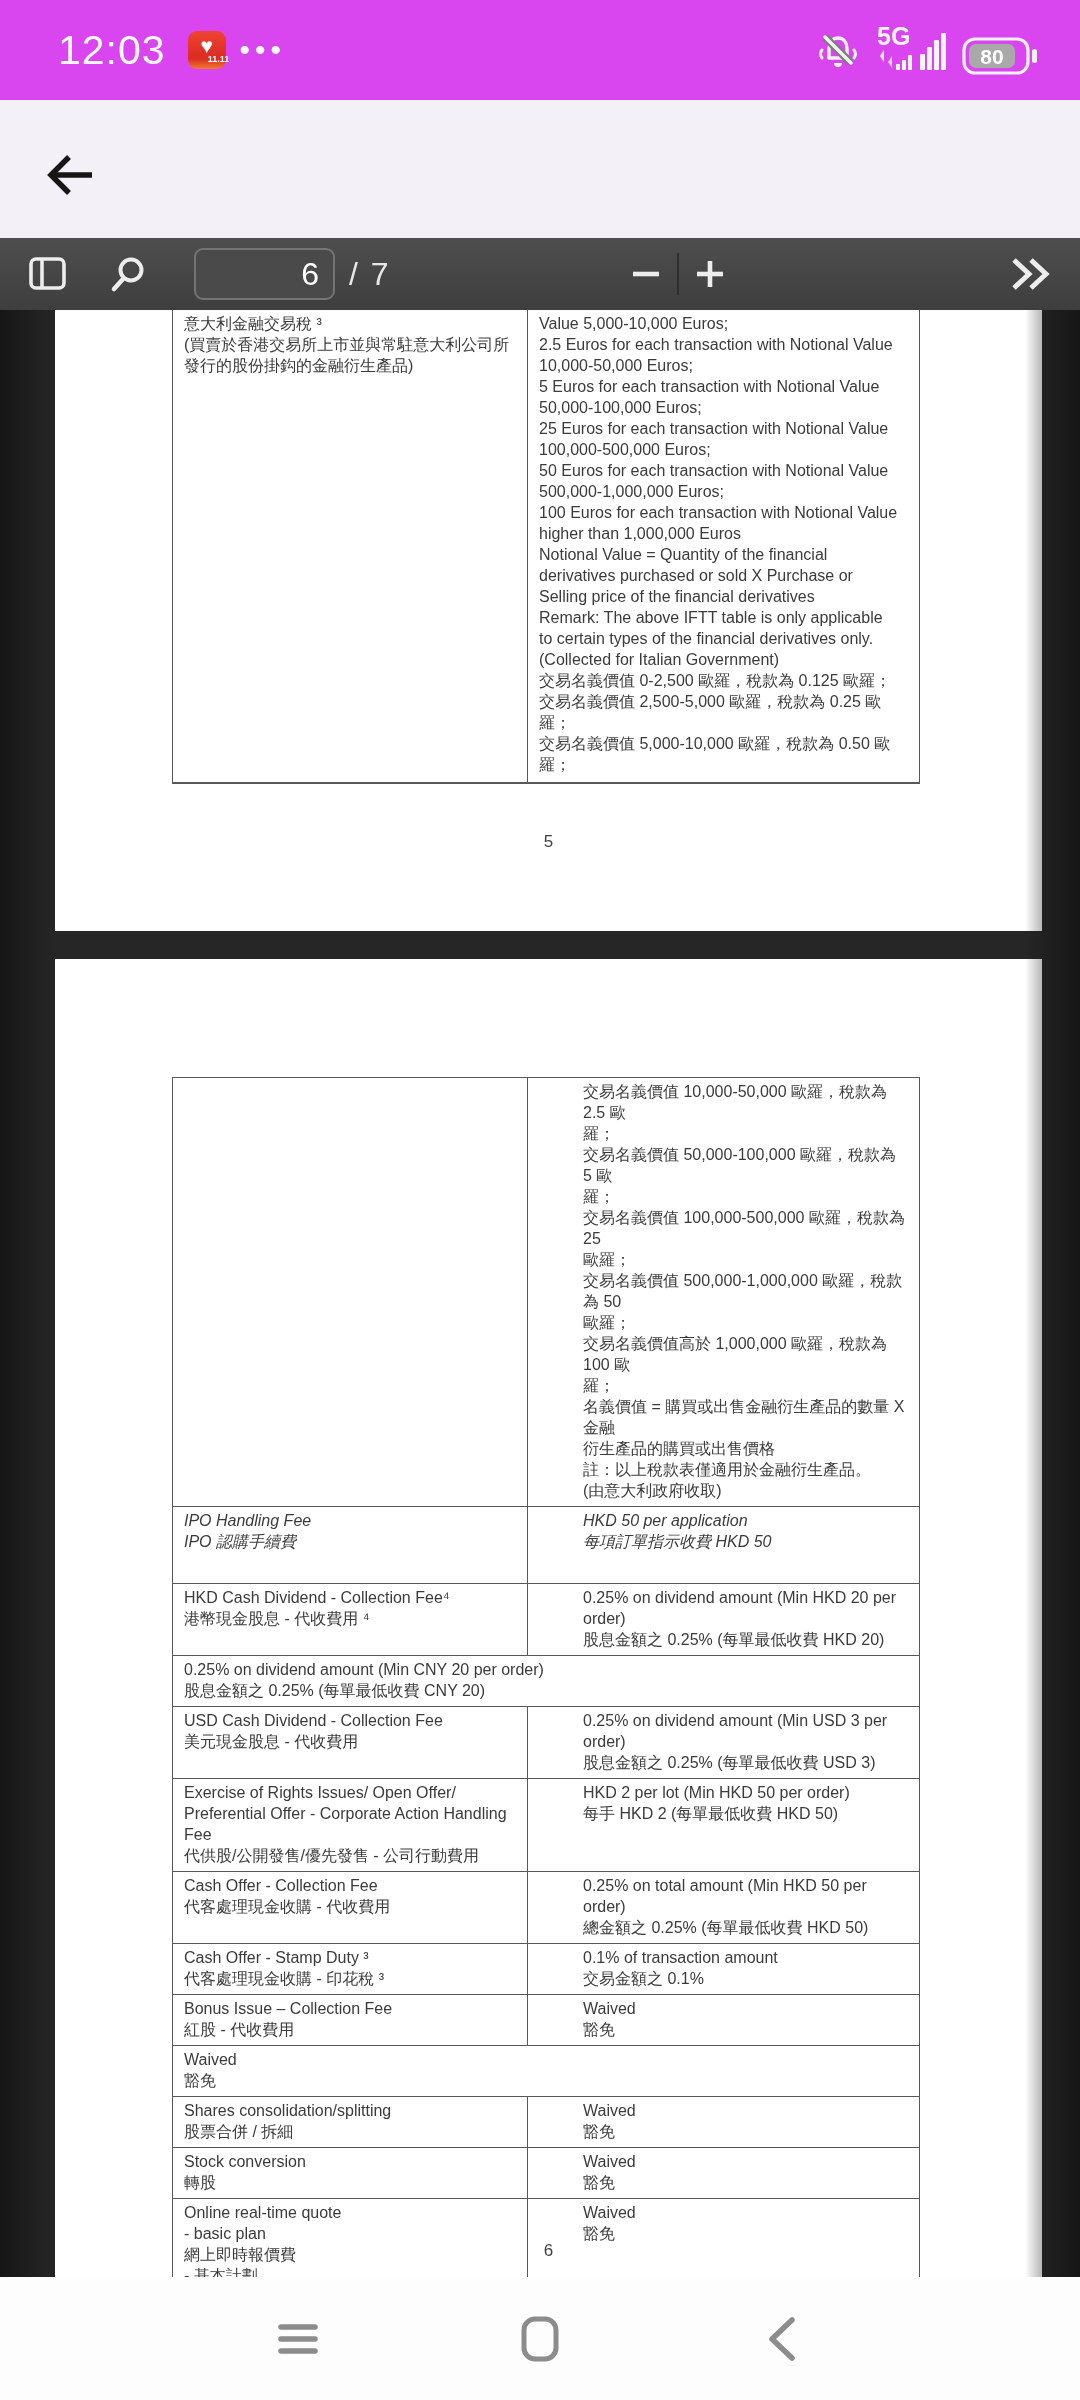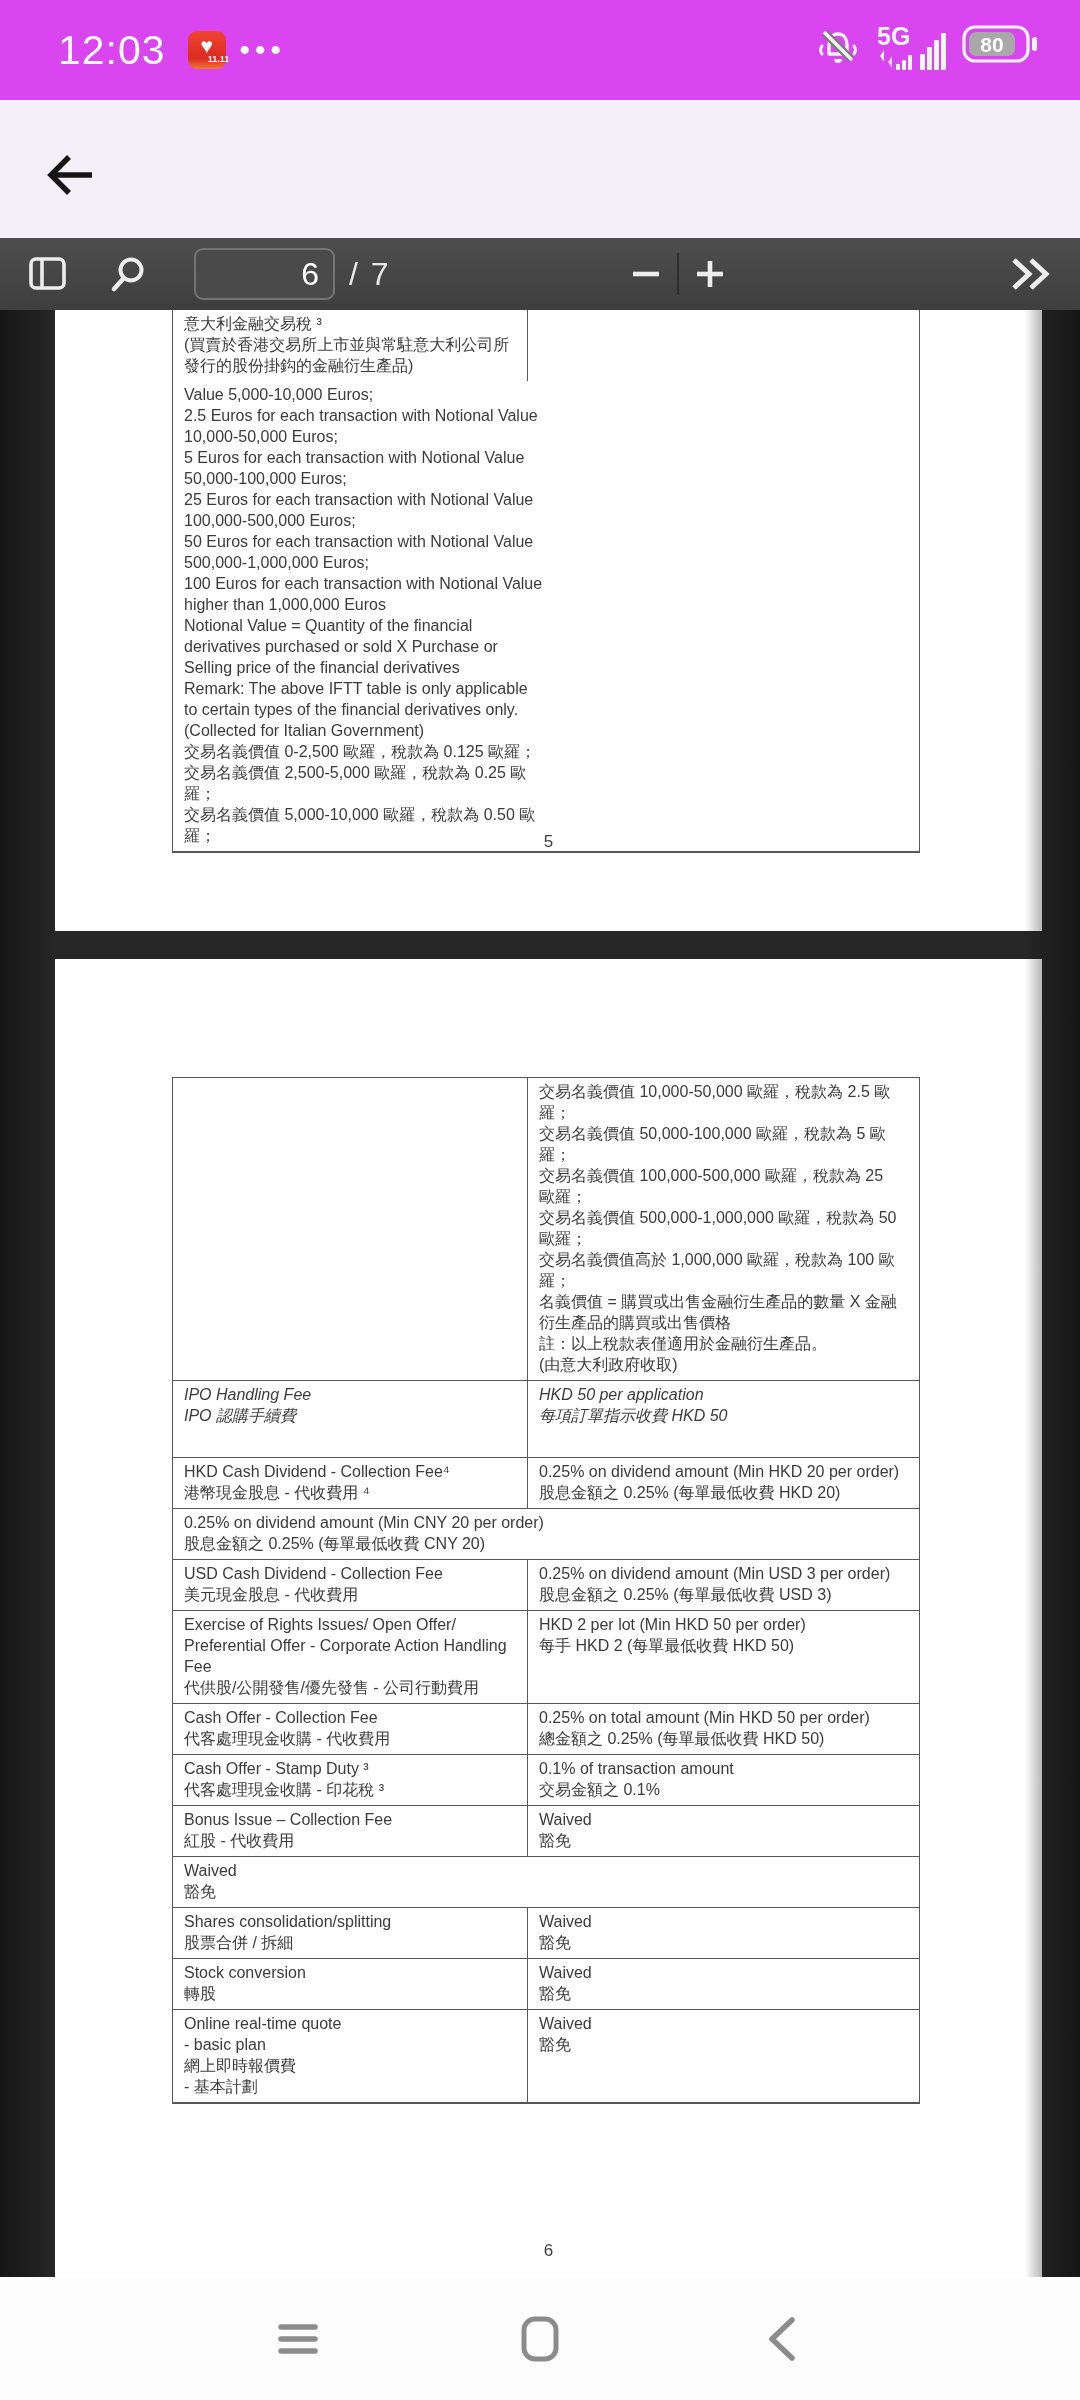--- a/index.html
+++ b/index.html
@@ -11,21 +11,21 @@
   .status-bar{position:absolute;left:0;top:0;width:1080px;height:100px;
       background:#d946ef;display:flex;align-items:center;box-sizing:border-box;
       padding:0 40px 0 58px;color:#fafafa;}
   .time{font-size:41px;font-weight:500;letter-spacing:1px;}
   .app-badge{width:38px;height:38px;border-radius:9px;margin-left:22px;
       background:linear-gradient(180deg,#ef4433 0%,#da2b21 72%,#f07a30 100%);
       position:relative;display:flex;flex-direction:column;align-items:center;justify-content:center;}
   .app-badge .heart{color:#fff;font-size:21px;line-height:20px;}
   .app-badge .badge-txt{color:#fff;font-size:9px;font-weight:bold;line-height:9px;margin-top:-1px;margin-left:24px;}
   .dots{font-size:30px;letter-spacing:5px;margin-left:14px;color:#fff;line-height:0;}
-  .sb-right{margin-left:auto;display:flex;align-items:flex-start;gap:12px;}
+  .sb-right{margin-left:auto;display:flex;align-items:flex-end;gap:12px;}
 
   
   .app-bar{position:absolute;left:0;top:100px;width:1080px;height:138px;background:#f3f1f7;}
   .back-btn{position:absolute;left:42px;top:52px;width:56px;height:46px;cursor:pointer;}
 
   
   .pdf-toolbar{position:absolute;left:0;top:238px;width:1080px;height:72px;
       background:linear-gradient(180deg,#4e4e4e,#3e3e3e);display:flex;align-items:center;
       box-sizing:border-box;padding:0 28px;}
   .tb-icon{display:flex;align-items:center;justify-content:center;}
@@ -50,25 +50,25 @@
   .page5 .page-num{top:522px;}
   .page6 .page-num{top:1282px;}
 
   .cell{box-sizing:border-box;padding:3px 10px 5px 11px;white-space:pre-line;
       font-size:16px;line-height:21px;color:#3b3b3b;}
   .cell.l{width:355px;border-right:1px solid #585858;}
   .cell.r{flex:1;}
 
   .table-frag{position:absolute;left:117px;top:0;width:748px;box-sizing:border-box;
       border-left:1px solid #585858;border-right:1px solid #585858;border-bottom:2px solid #585858;
-      display:flex;min-height:474px;flex-direction:column;}
+      display:flex;min-height:474px;}
 
   .fee-table{position:absolute;left:117px;top:118px;width:748px;box-sizing:border-box;
       border:1px solid #585858;border-bottom-width:2px;}
-  .fee-row{display:flex;}
+  .fee-row{display:flex;gap:44px;}
   .fee-row + .fee-row{border-top:1px solid #585858;}
   .fee-row.tall{min-height:76px;font-style:italic;}
 
   
   .nav-bar{position:absolute;left:0;top:2277px;width:1080px;height:123px;background:#fdfdfd;
       display:flex;align-items:center;justify-content:center;gap:196px;}
   .nav-btn{width:46px;height:46px;display:flex;align-items:center;justify-content:center;cursor:pointer;}
 </style>
 </head>
 <body>

